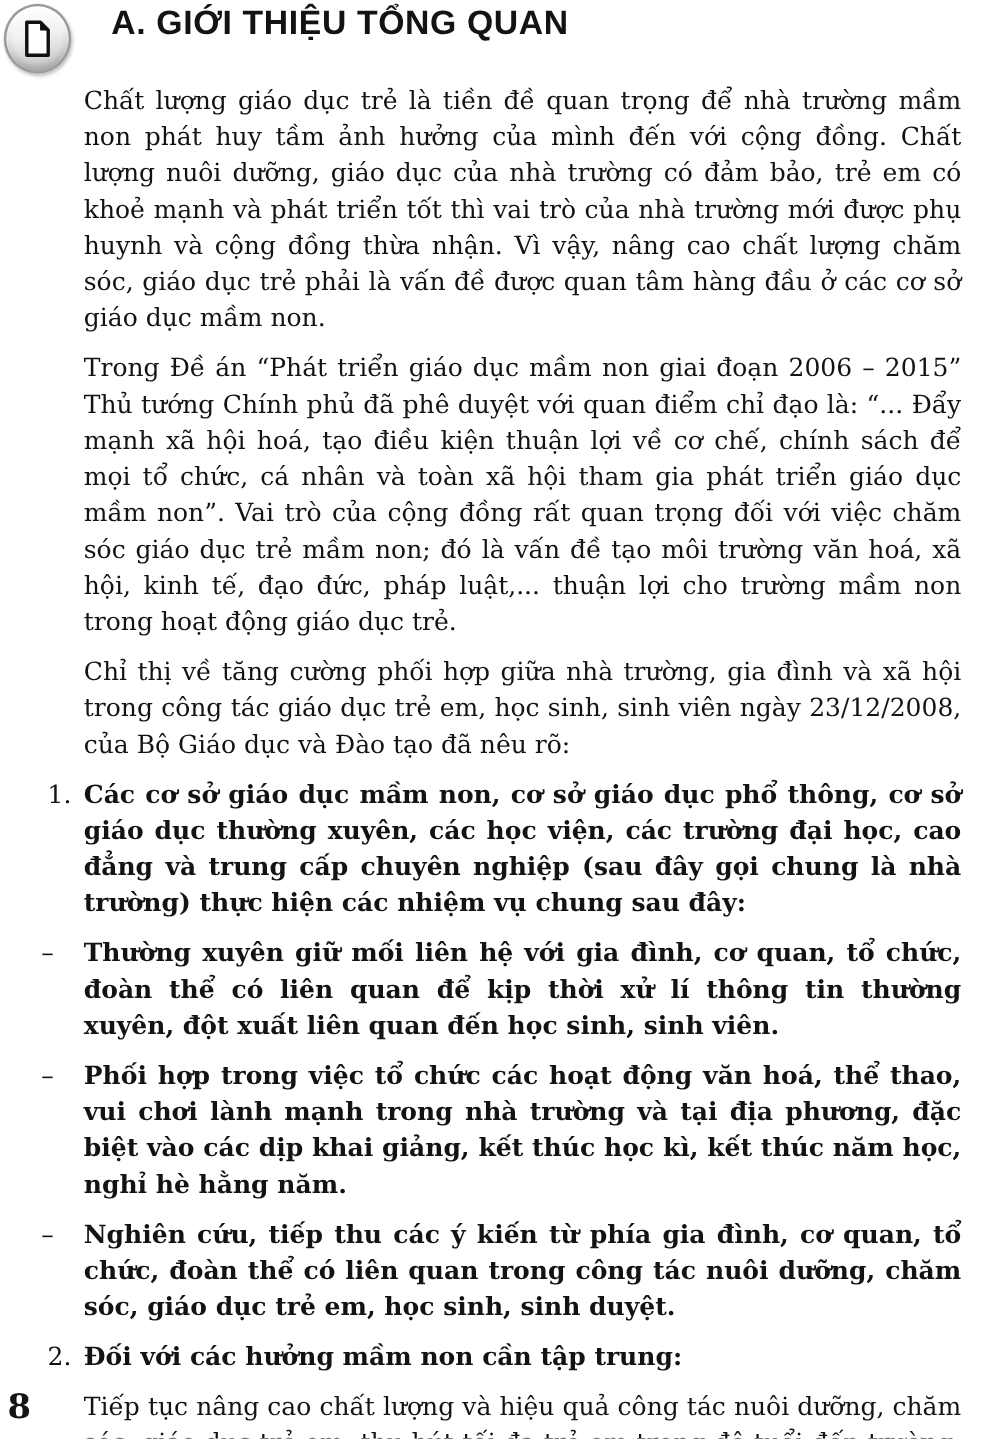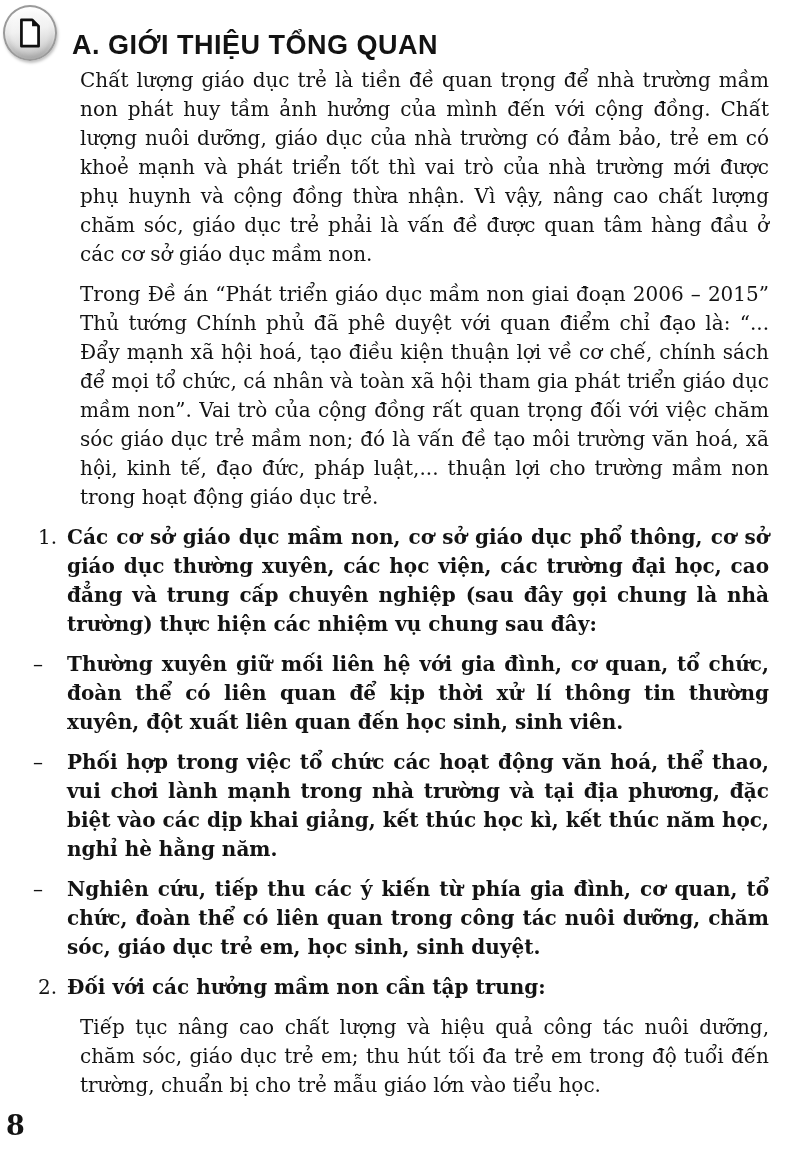--- a/index.html
+++ b/index.html
@@ -11,22 +11,22 @@
     position: relative;
     width: 797px;
     height: 1151px;
     background: #ffffff;
     color: #131313;
     font-family: "DejaVu Serif", serif;
     overflow: hidden;
   }
   .header {
     display: flex;
-    align-items: flex-end;
-    gap: 15px;
+    align-items: flex-start;
+    gap: 32px;
     padding: 3px 0 0 3px;
     height: 58px;
   }
   .icon-btn {
     width: 54px;
     height: 56px;
     border-radius: 50%;
     background: linear-gradient(170deg, #ffffff 0%, #f1f1f1 45%, #d6d6d6 75%, #bdbdbd 100%);
     border: 2px solid #9a9a9a;
     box-shadow: inset 0 3px 4px rgba(255,255,255,0.9), inset 0 -4px 6px rgba(0,0,0,0.18), 1px 2px 3px rgba(0,0,0,0.25);
@@ -42,21 +42,21 @@
     letter-spacing: 0.5px;
     margin: 0;
     white-space: nowrap;
   }
   .content {
     margin: 5px 28px 0 30px;
     font-size: 20px;
     line-height: 29px;
   }
   .para {
-    margin: 0 0 11px 50px;
+    margin: 0 0 11px 37px;
     text-align: justify;
   }
   .item {
     display: flex;
     margin: 0 0 11px 0;
   }
   .marker {
     flex: 0 0 37px;
     box-sizing: border-box;
   }
@@ -89,20 +89,21 @@
     </div>
     <h1 class="section-title">A. GIỚI THIỆU TỔNG QUAN</h1>
   </div>
 
   <div class="content">
 
     <p class="para">Chất lượng giáo dục trẻ là tiền đề quan trọng để nhà trường mầm non phát huy tầm ảnh hưởng của mình đến với cộng đồng. Chất lượng nuôi dưỡng, giáo dục của nhà trường có đảm bảo, trẻ em có khoẻ mạnh và phát triển tốt thì vai trò của nhà trường mới được phụ huynh và cộng đồng thừa nhận. Vì vậy, nâng cao chất lượng chăm sóc, giáo dục trẻ phải là vấn đề được quan tâm hàng đầu ở các cơ sở giáo dục mầm non.</p>
 
     <p class="para">Trong Đề án “Phát triển giáo dục mầm non giai đoạn 2006 – 2015” Thủ tướng Chính phủ đã phê duyệt với quan điểm chỉ đạo là: “... Đẩy mạnh xã hội hoá, tạo điều kiện thuận lợi về cơ chế, chính sách để mọi tổ chức, cá nhân và toàn xã hội tham gia phát triển giáo dục mầm non”. Vai trò của cộng đồng rất quan trọng đối với việc chăm sóc giáo dục trẻ mầm non; đó là vấn đề tạo môi trường văn hoá, xã hội, kinh tế, đạo đức, pháp luật,... thuận lợi cho trường mầm non trong hoạt động giáo dục trẻ.</p>
 
+    <p class="para">Chỉ thị về tăng cường phối hợp giữa nhà trường, gia đình và xã hội trong công tác giáo dục trẻ em, học sinh, sinh viên ngày 23/12/2008, của Bộ Giáo dục và Đào tạo đã nêu rõ:</p>
 
     <div class="item">
       <span class="marker num">1.</span>
       <span class="item-text">Các cơ sở giáo dục mầm non, cơ sở giáo dục phổ thông, cơ sở giáo dục thường xuyên, các học viện, các trường đại học, cao đẳng và trung cấp chuyên nghiệp (sau đây gọi chung là nhà trường) thực hiện các nhiệm vụ chung sau đây:</span>
     </div>
 
     <div class="item">
       <span class="marker dash">–</span>
       <span class="item-text">Thường xuyên giữ mối liên hệ với gia đình, cơ quan, tổ chức, đoàn thể có liên quan để kịp thời xử lí thông tin thường xuyên, đột xuất liên quan đến học sinh, sinh viên.</span>
     </div>

